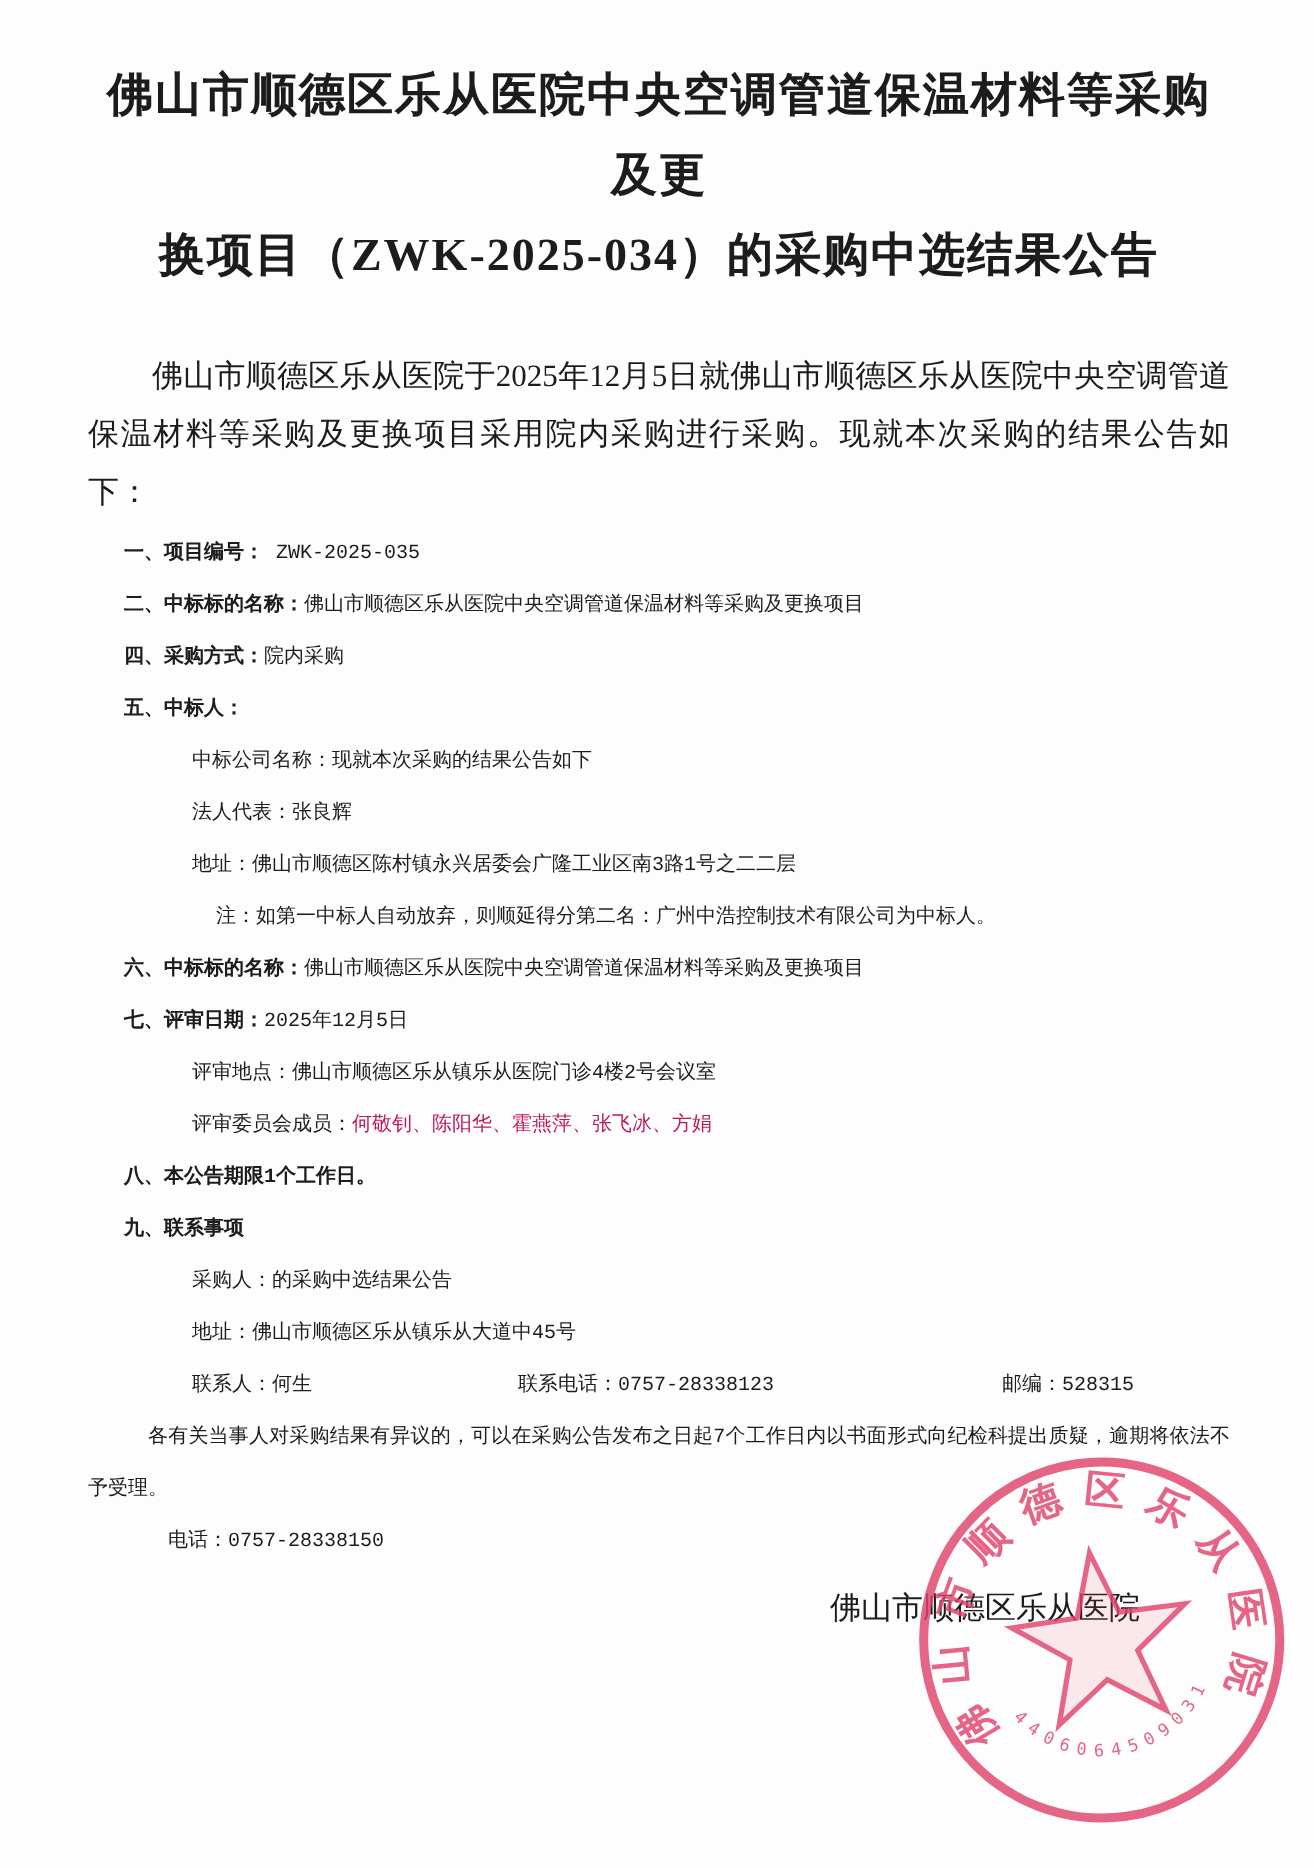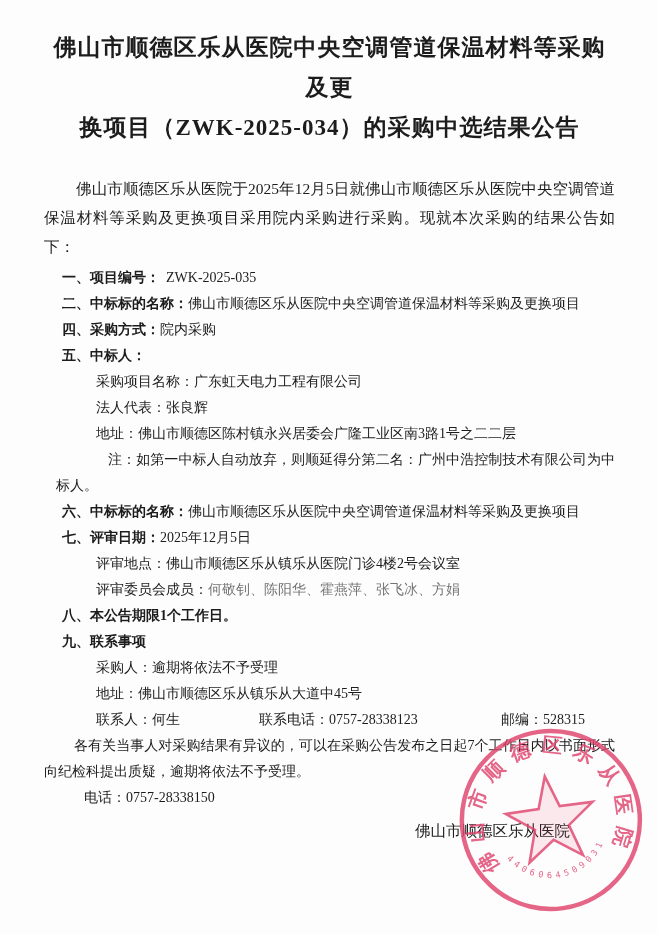--- a/index.html
+++ b/index.html
@@ -27,39 +27,40 @@
   }
   .intro{
     margin:26px 0 4px 0;
     font-size:15.5px;
     line-height:29px;
     text-align:justify;
     text-indent:32px;
   }
   .row{
     margin-left:18px;
-    font-size:14px;
+    font-size:10px;
     line-height:26px;
     min-height:26px;
+    font-family:Liberation Mono, monospace;
   }
   .lv2{ margin-left:52px; }
   .note{
     margin-left:12px;
     text-indent:52px;
     text-align:justify;
   }
   .hang{
     margin-left:0;
     text-indent:30px;
     text-align:justify;
   }
   .tel{ margin-left:40px; }
   .b{ font-weight:bold; }
   .gap{ margin-left:6px; }
-  .faded{ color:#737373; }
+  .faded{ color:#be185d; }
   .c1{ display:inline-block; width:163px; }
   .c2{ display:inline-block; width:242px; }
   .signature{
     margin:6px 45px 0 0;
     text-align:right;
     font-size:15.5px;
     line-height:28px;
     position:relative;
     z-index:1;
   }
@@ -79,31 +80,31 @@
 <div class="page">
 
   <h1 class="title"><span>佛山市顺德区乐从医院中央空调管道保温材料等采购及更</span><br><span>换项目（ZWK-2025-034）的采购中选结果公告</span></h1>
 
   <p class="intro">佛山市顺德区乐从医院于2025年12月5日就佛山市顺德区乐从医院中央空调管道保温材料等采购及更换项目采用院内采购进行采购。现就本次采购的结果公告如下：</p>
 
   <div class="row"><span class="b">一、项目编号：</span><span class="gap">ZWK-2025-035</span></div>
   <div class="row"><span class="b">二、中标标的名称：</span><span>佛山市顺德区乐从医院中央空调管道保温材料等采购及更换项目</span></div>
   <div class="row"><span class="b">四、采购方式：</span><span>院内采购</span></div>
   <div class="row"><span class="b">五、中标人：</span></div>
-  <div class="row lv2">采购项目名称：广东虹天电力工程有限公司</div>
+  <div class="row lv2">中标公司名称：现就本次采购的结果公告如下</div>
   <div class="row lv2">法人代表：张良辉</div>
   <div class="row lv2">地址：佛山市顺德区陈村镇永兴居委会广隆工业区南3路1号之二二层</div>
   <div class="row note">注：如第一中标人自动放弃，则顺延得分第二名：广州中浩控制技术有限公司为中标人。</div>
   <div class="row"><span class="b">六、中标标的名称：</span><span>佛山市顺德区乐从医院中央空调管道保温材料等采购及更换项目</span></div>
   <div class="row"><span class="b">七、评审日期：</span><span>2025年12月5日</span></div>
   <div class="row lv2">评审地点：佛山市顺德区乐从镇乐从医院门诊4楼2号会议室</div>
   <div class="row lv2"><span>评审委员会成员：</span><span class="faded">何敬钊、陈阳华、霍燕萍、张飞冰、方娟</span></div>
   <div class="row"><span class="b">八、本公告期限1个工作日。</span></div>
   <div class="row"><span class="b">九、联系事项</span></div>
-  <div class="row lv2">采购人：逾期将依法不予受理</div>
+  <div class="row lv2">采购人：的采购中选结果公告</div>
   <div class="row lv2">地址：佛山市顺德区乐从镇乐从大道中45号</div>
   <div class="row lv2"><span class="c1">联系人：何生</span><span class="c2">联系电话：0757-28338123</span><span>邮编：528315</span></div>
   <div class="row hang">各有关当事人对采购结果有异议的，可以在采购公告发布之日起7个工作日内以书面形式向纪检科提出质疑，逾期将依法不予受理。</div>
   <div class="row tel">电话：0757-28338150</div>
 
   <div class="signature">
     <div>佛山市顺德区乐从医院</div>
 
   </div>
 

